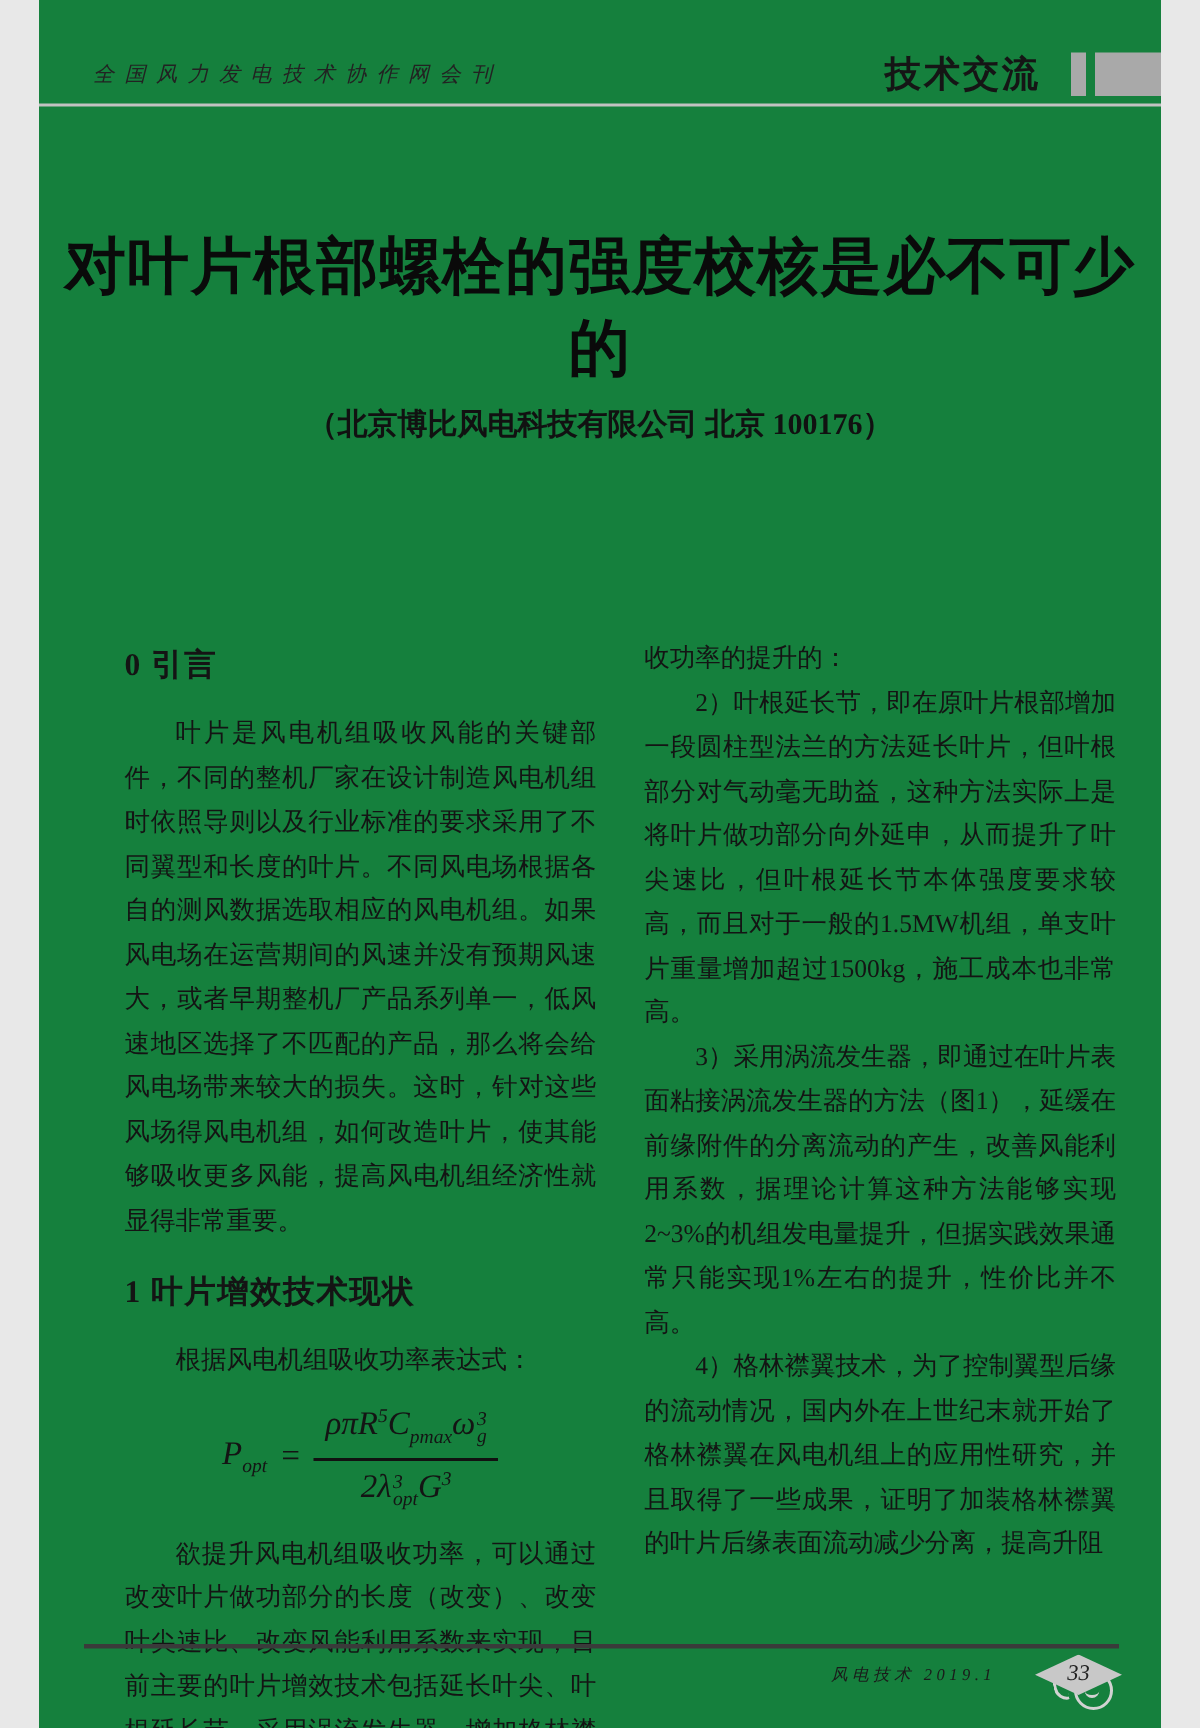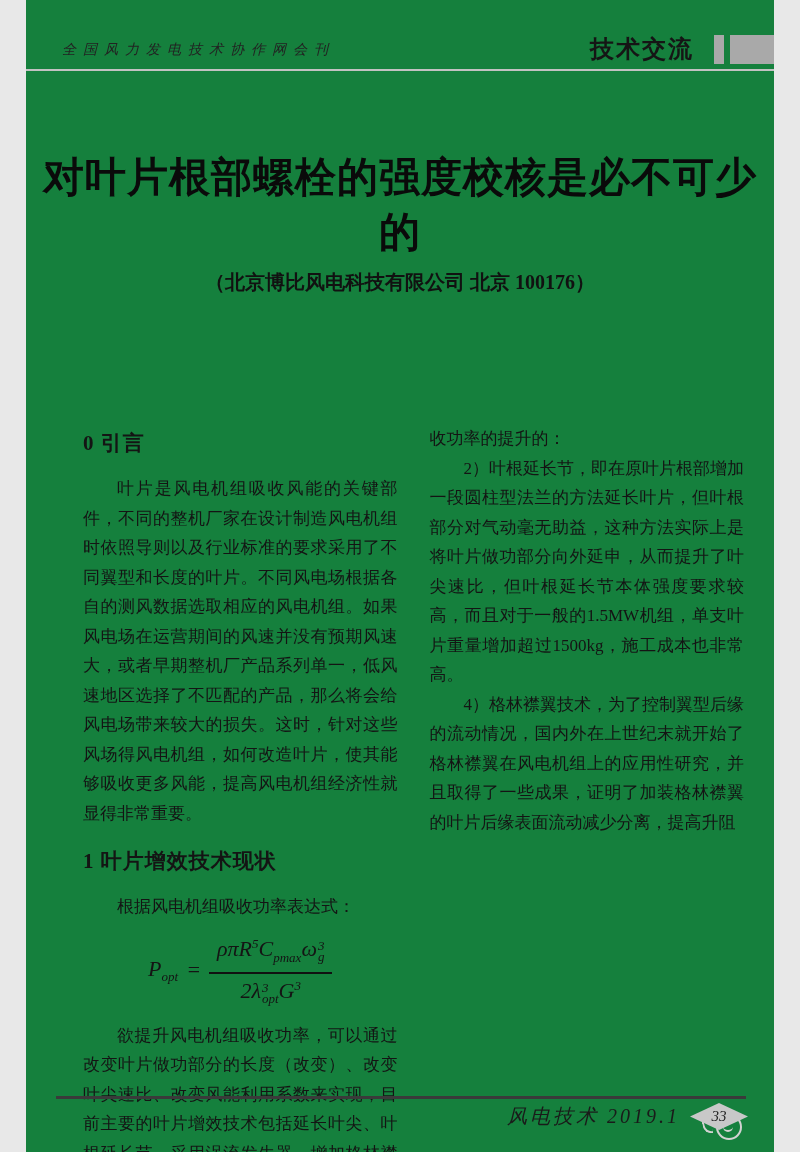--- a/index.html
+++ b/index.html
@@ -55,22 +55,22 @@
   .frac .den { padding-top:4px; }
   .formula sub, .formula sup { font-size:13px; }
   .supsub { display:inline-flex; flex-direction:column; align-items:flex-start;
     vertical-align:middle; font-size:13px; line-height:11px; margin-left:1px; }
   .eq { margin-left:8px; }
   
   .footer-line { position:absolute; top:1096px; left:30px; right:28px;
     border-top:3px solid #3a3a3a; }
   .footer-content { position:absolute; top:1103px; right:26px;
     display:flex; align-items:center; z-index:2; }
-  .footer-journal { font-style:italic; font-size:20px; letter-spacing:3px;
-    color:#1a1a1a; margin-right:10px; }
+  .footer-journal { font-style:italic; font-size:11px; letter-spacing:3px;
+    color:#1a1a1a; margin-right:26px; }
   .page-diamond { width:58px; height:27px; background:#c8c8c8;
     clip-path:polygon(50% 0,100% 50%,50% 100%,0 50%);
     display:flex; align-items:center; justify-content:center;
     font-size:15px; font-style:italic; color:#222; }
   .watermark { position:absolute; top:1114px; right:32px; z-index:1;
     display:flex; align-items:center; gap:4px; color:#d2d2d2;
     font-size:27px; letter-spacing:2px; font-weight:bold;
     font-family:"Liberation Sans",sans-serif; }
   .wm-circle { width:26px; height:26px; border:2px solid #d2d2d2;
     border-radius:50%; position:relative; }
@@ -120,20 +120,21 @@
               </span><span>G</span><sup>3</sup></span>
         </span>
       </div>
 
       <p class="para">欲提升风电机组吸收功率，可以通过改变叶片做功部分的长度（改变）、改变叶尖速比、改变风能利用系数来实现，目前主要的叶片增效技术包括延长叶尖、叶根延长节、采用涡流发生器、增加格林襟翼以及主动流动控制在原理上都是通过这些途径来实现吸</p>
     </div>
 
     <div class="col">
       <p>收功率的提升的：</p>
       <p class="para">2）叶根延长节，即在原叶片根部增加一段圆柱型法兰的方法延长叶片，但叶根部分对气动毫无助益，这种方法实际上是将叶片做功部分向外延申，从而提升了叶尖速比，但叶根延长节本体强度要求较高，而且对于一般的1.5MW机组，单支叶片重量增加超过1500kg，施工成本也非常高。</p>
+      <p class="para">3）采用涡流发生器，即通过在叶片表面粘接涡流发生器的方法（图1），延缓在前缘附件的分离流动的产生，改善风能利用系数，据理论计算这种方法能够实现2~3%的机组发电量提升，但据实践效果通常只能实现1%左右的提升，性价比并不高。</p>
       <p class="para">4）格林襟翼技术，为了控制翼型后缘的流动情况，国内外在上世纪末就开始了格林襟翼在风电机组上的应用性研究，并且取得了一些成果，证明了加装格林襟翼的叶片后缘表面流动减少分离，提高升阻</p>
     </div>
   </div>
 
   <div class="footer-line"></div>
   <div class="footer-content">
     <span class="footer-journal">风电技术  2019.1</span>
     <span class="page-diamond">33</span>
   </div>
   <div class="watermark">

